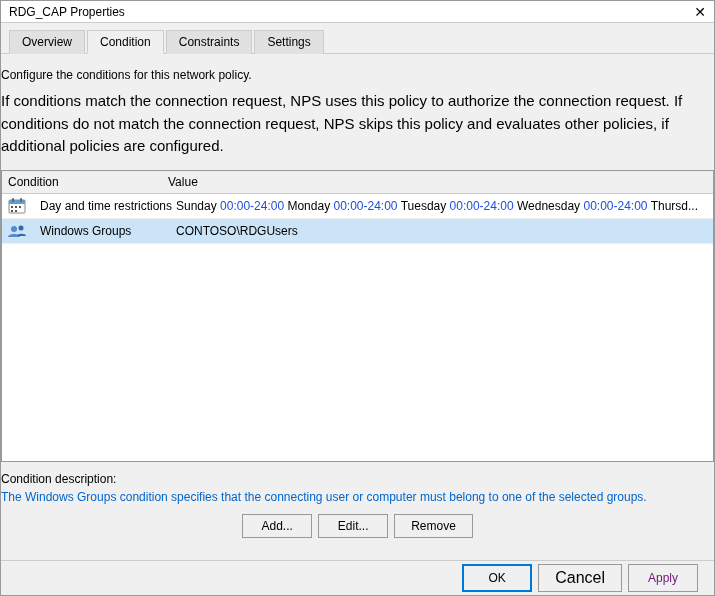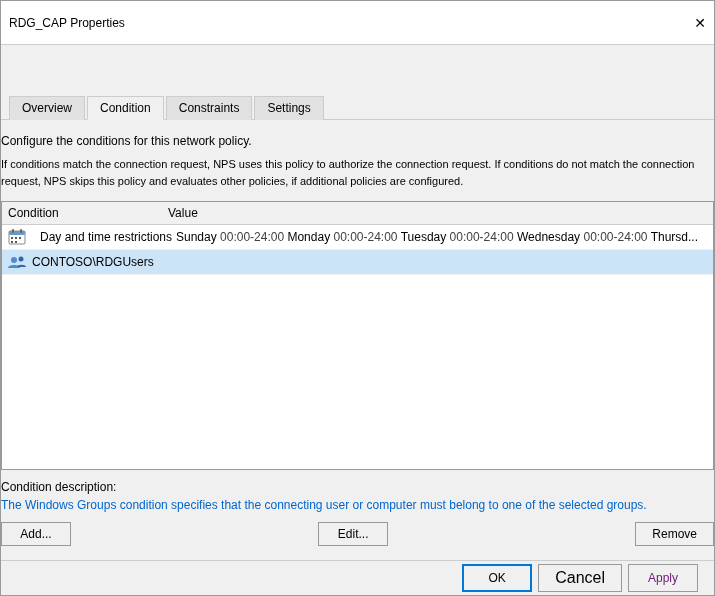--- a/index.html
+++ b/index.html
@@ -22,40 +22,39 @@
       display: flex;
       flex-direction: column;
     }
     .title-bar {
       background: #fff;
       border-bottom: 1px solid #ccc;
       display: flex;
       align-items: center;
       justify-content: space-between;
       padding: 6px 8px;
-      height: 44px;
+      height: 22px;
     }
     .title-bar-text {
       font-size: 12px;
       color: #000;
     }
     .title-bar-close {
       font-size: 14px;
       cursor: pointer;
       color: #000;
       background: none;
       border: none;
       line-height: 1;
     }
     .tab-bar {
       display: flex;
       padding: 6px 8px 0 8px;
       background: #f0f0f0;
       border-bottom: 1px solid #ccc;
-      margin-top: 44px;
     }
     .tab {
       padding: 4px 12px;
       border: 1px solid #ccc;
       background: #e1e1e1;
       cursor: pointer;
       margin-right: 2px;
       font-size: 12px;
       border-bottom: none;
       position: relative;
@@ -72,21 +71,21 @@
       display: flex;
       flex-direction: column;
     }
     .description-text {
       font-size: 12px;
       color: #000;
       margin-bottom: 6px;
       line-height: 1.5;
     }
     .info-text {
-      font-size: 11px;
+      font-size: 15px;
       color: #000;
       margin-bottom: 12px;
       line-height: 1.5;
     }
     .table-container {
       border: 1px solid #999;
       background: #fff;
       flex: 1;
       overflow: hidden;
       margin-bottom: 10px;
@@ -133,40 +132,40 @@
     }
     .row-value {
       flex: 1;
       font-size: 12px;
       color: #000;
       overflow: hidden;
       text-overflow: ellipsis;
       white-space: nowrap;
     }
     .row-value .blue {
-      color: #404040;
+      color: #1d4ed8;
       text-align: center;
     }
     .condition-desc-section {
       margin-bottom: 10px;
     }
     .condition-desc-label {
       font-size: 12px;
       color: #000;
       margin-bottom: 4px;
     }
     .condition-desc-value {
       font-size: 12px;
       color: #0066cc;
     }
     .button-row-bottom {
       display: flex;
-      justify-content: space-between;
+      justify-content: center;
       gap: 6px;
-      margin-bottom: 2px;
+      margin-bottom: 10px;
     }
     .btn {
       padding: 4px 16px;
       font-size: 12px;
       background: #f0f0f0;
       border: 1px solid #999;
       cursor: pointer;
       min-width: 70px;
     }
     .btn:disabled {
@@ -264,20 +263,21 @@
 
       <div class="table-row selected">
         <div class="row-icon">
           <svg width="18" height="18" viewBox="0 0 18 18">
             <circle cx="6" cy="7" r="3" fill="#5588cc"></circle>
             <path d="M0 15 C0 11 12 11 12 15" fill="#5588cc"></path>
             <circle cx="13" cy="6" r="2.5" fill="#3366aa"></circle>
             <path d="M9 14 C9 11 18 11 18 14" fill="#3366aa"></path>
           </svg>
         </div>
+        <div class="row-condition-name">Windows Groups</div>
         <div class="row-value">CONTOSO\RDGUsers</div>
       </div>
     </div>
 
     <div class="condition-desc-section">
       <div class="condition-desc-label">Condition description:</div>
       <div class="condition-desc-value">The Windows Groups condition specifies that the connecting user or computer must belong to one of the selected groups.</div>
     </div>
 
     <div class="button-row-bottom">

